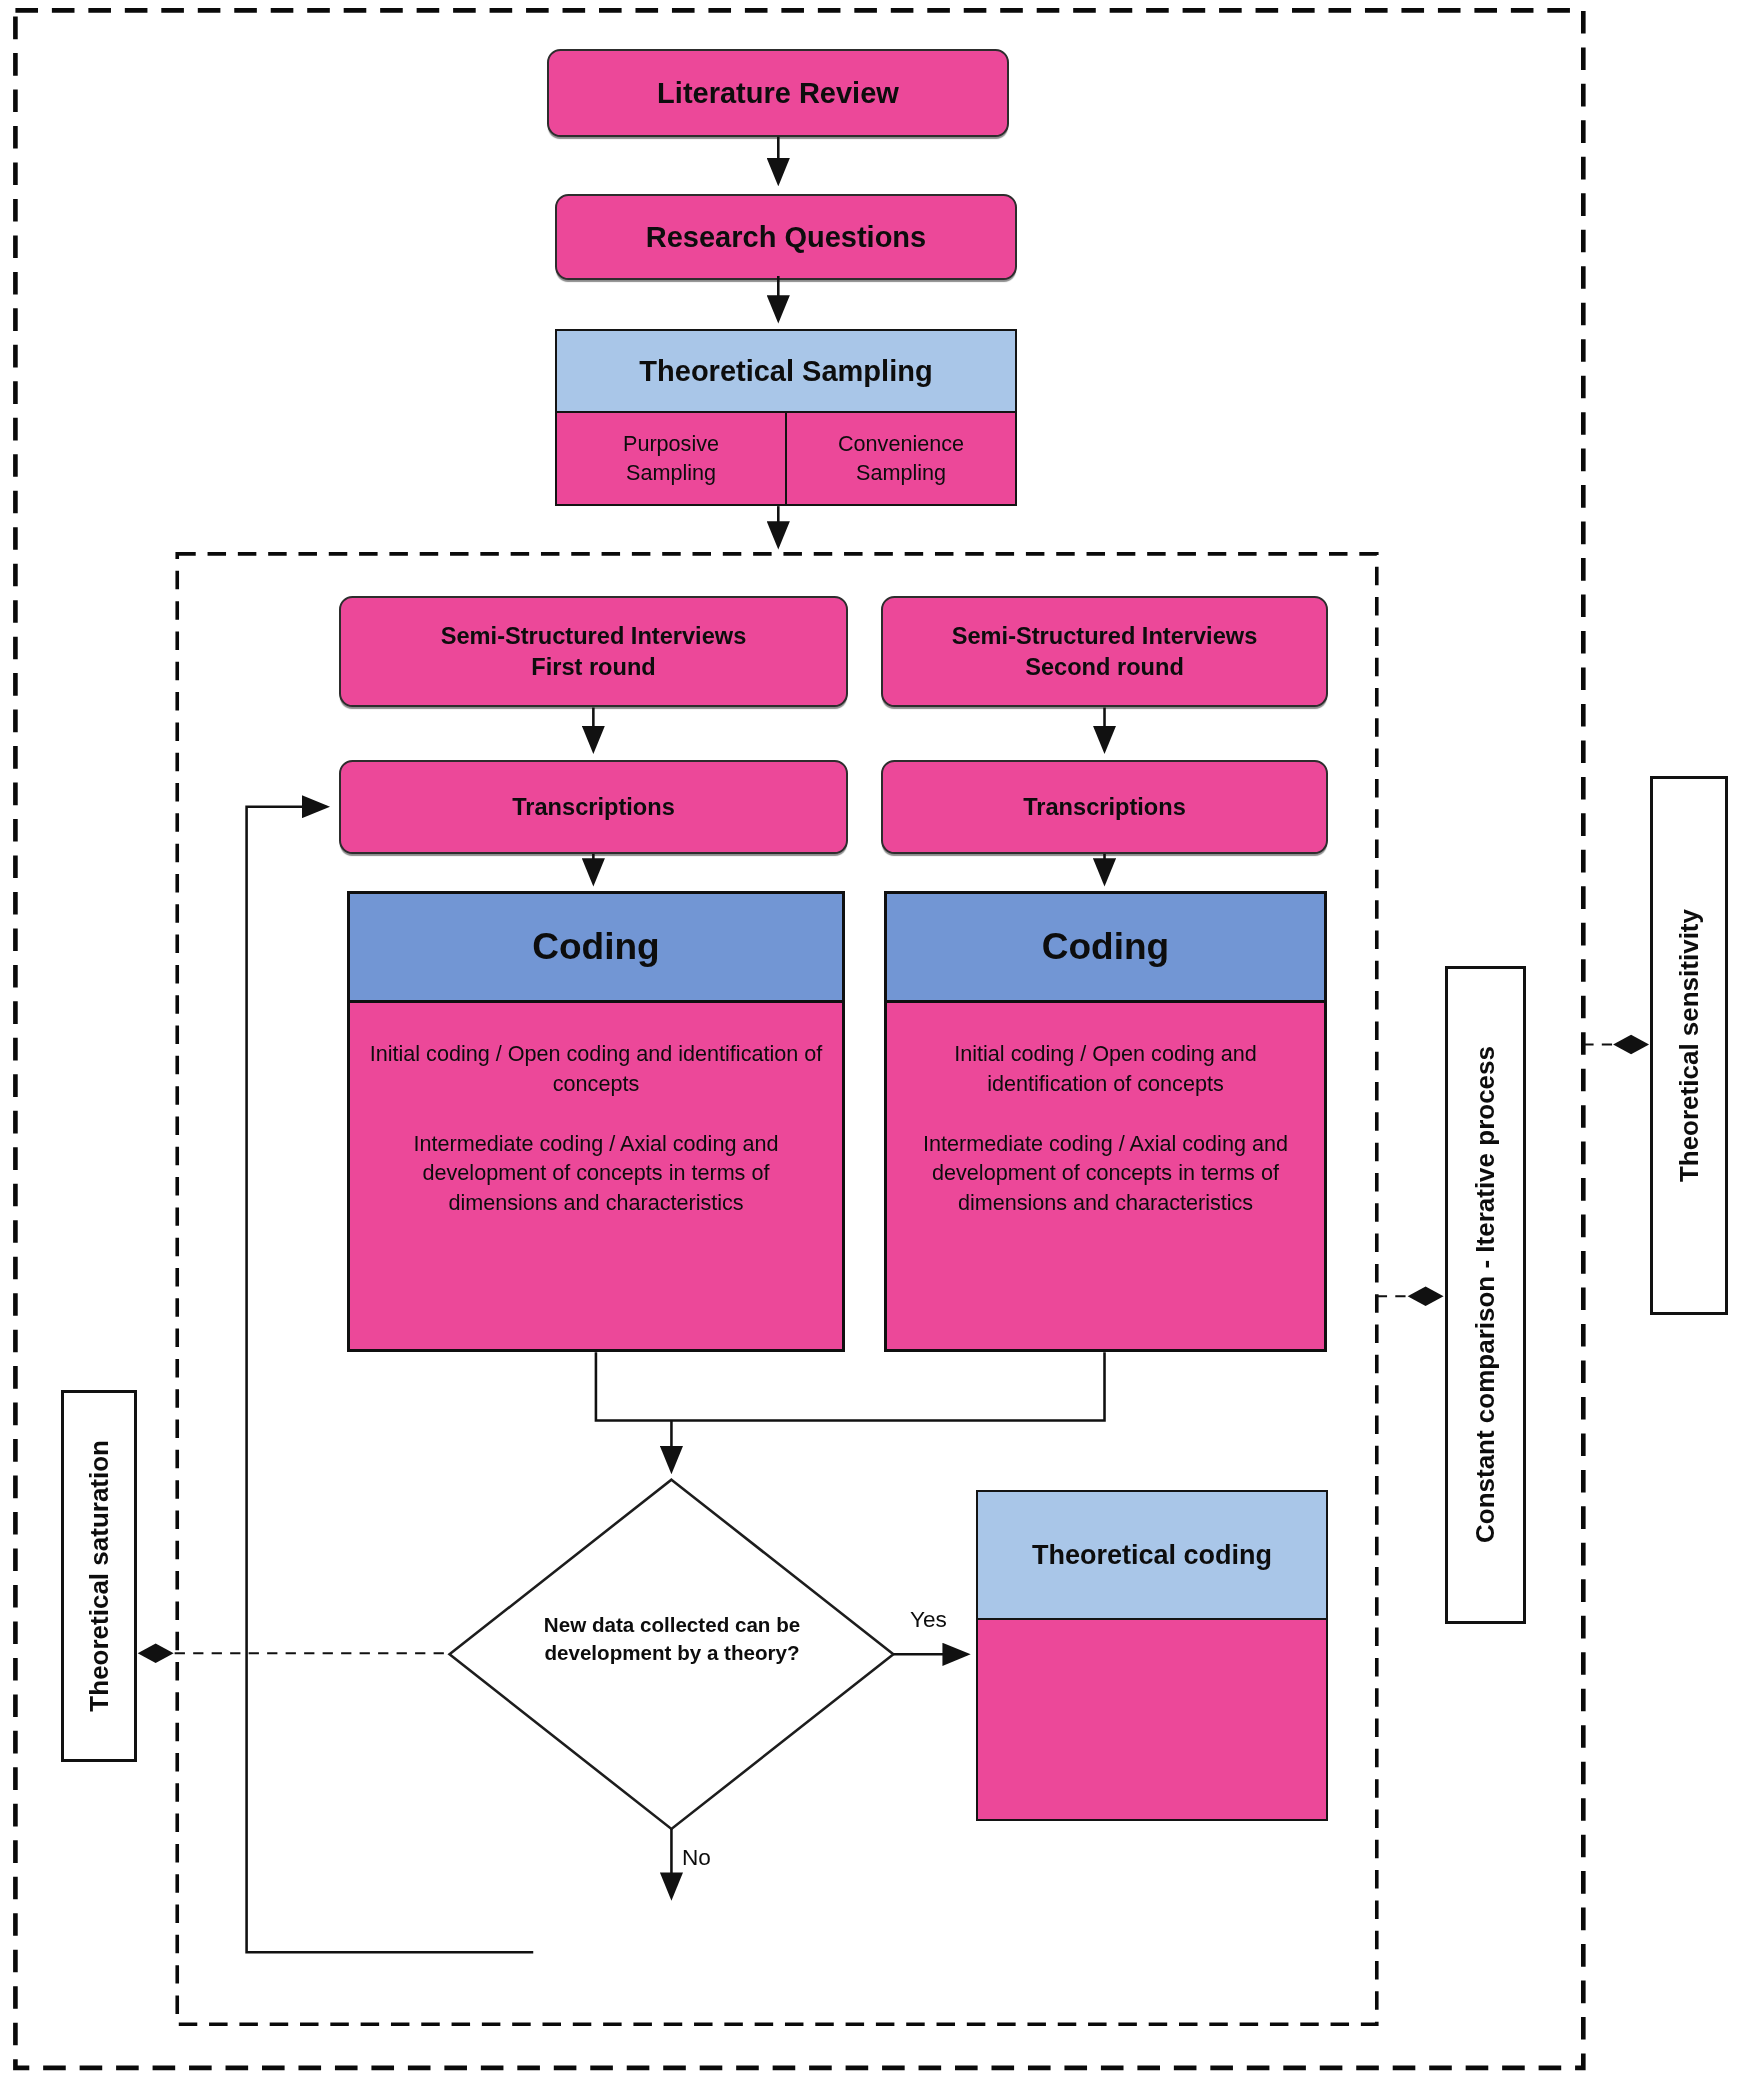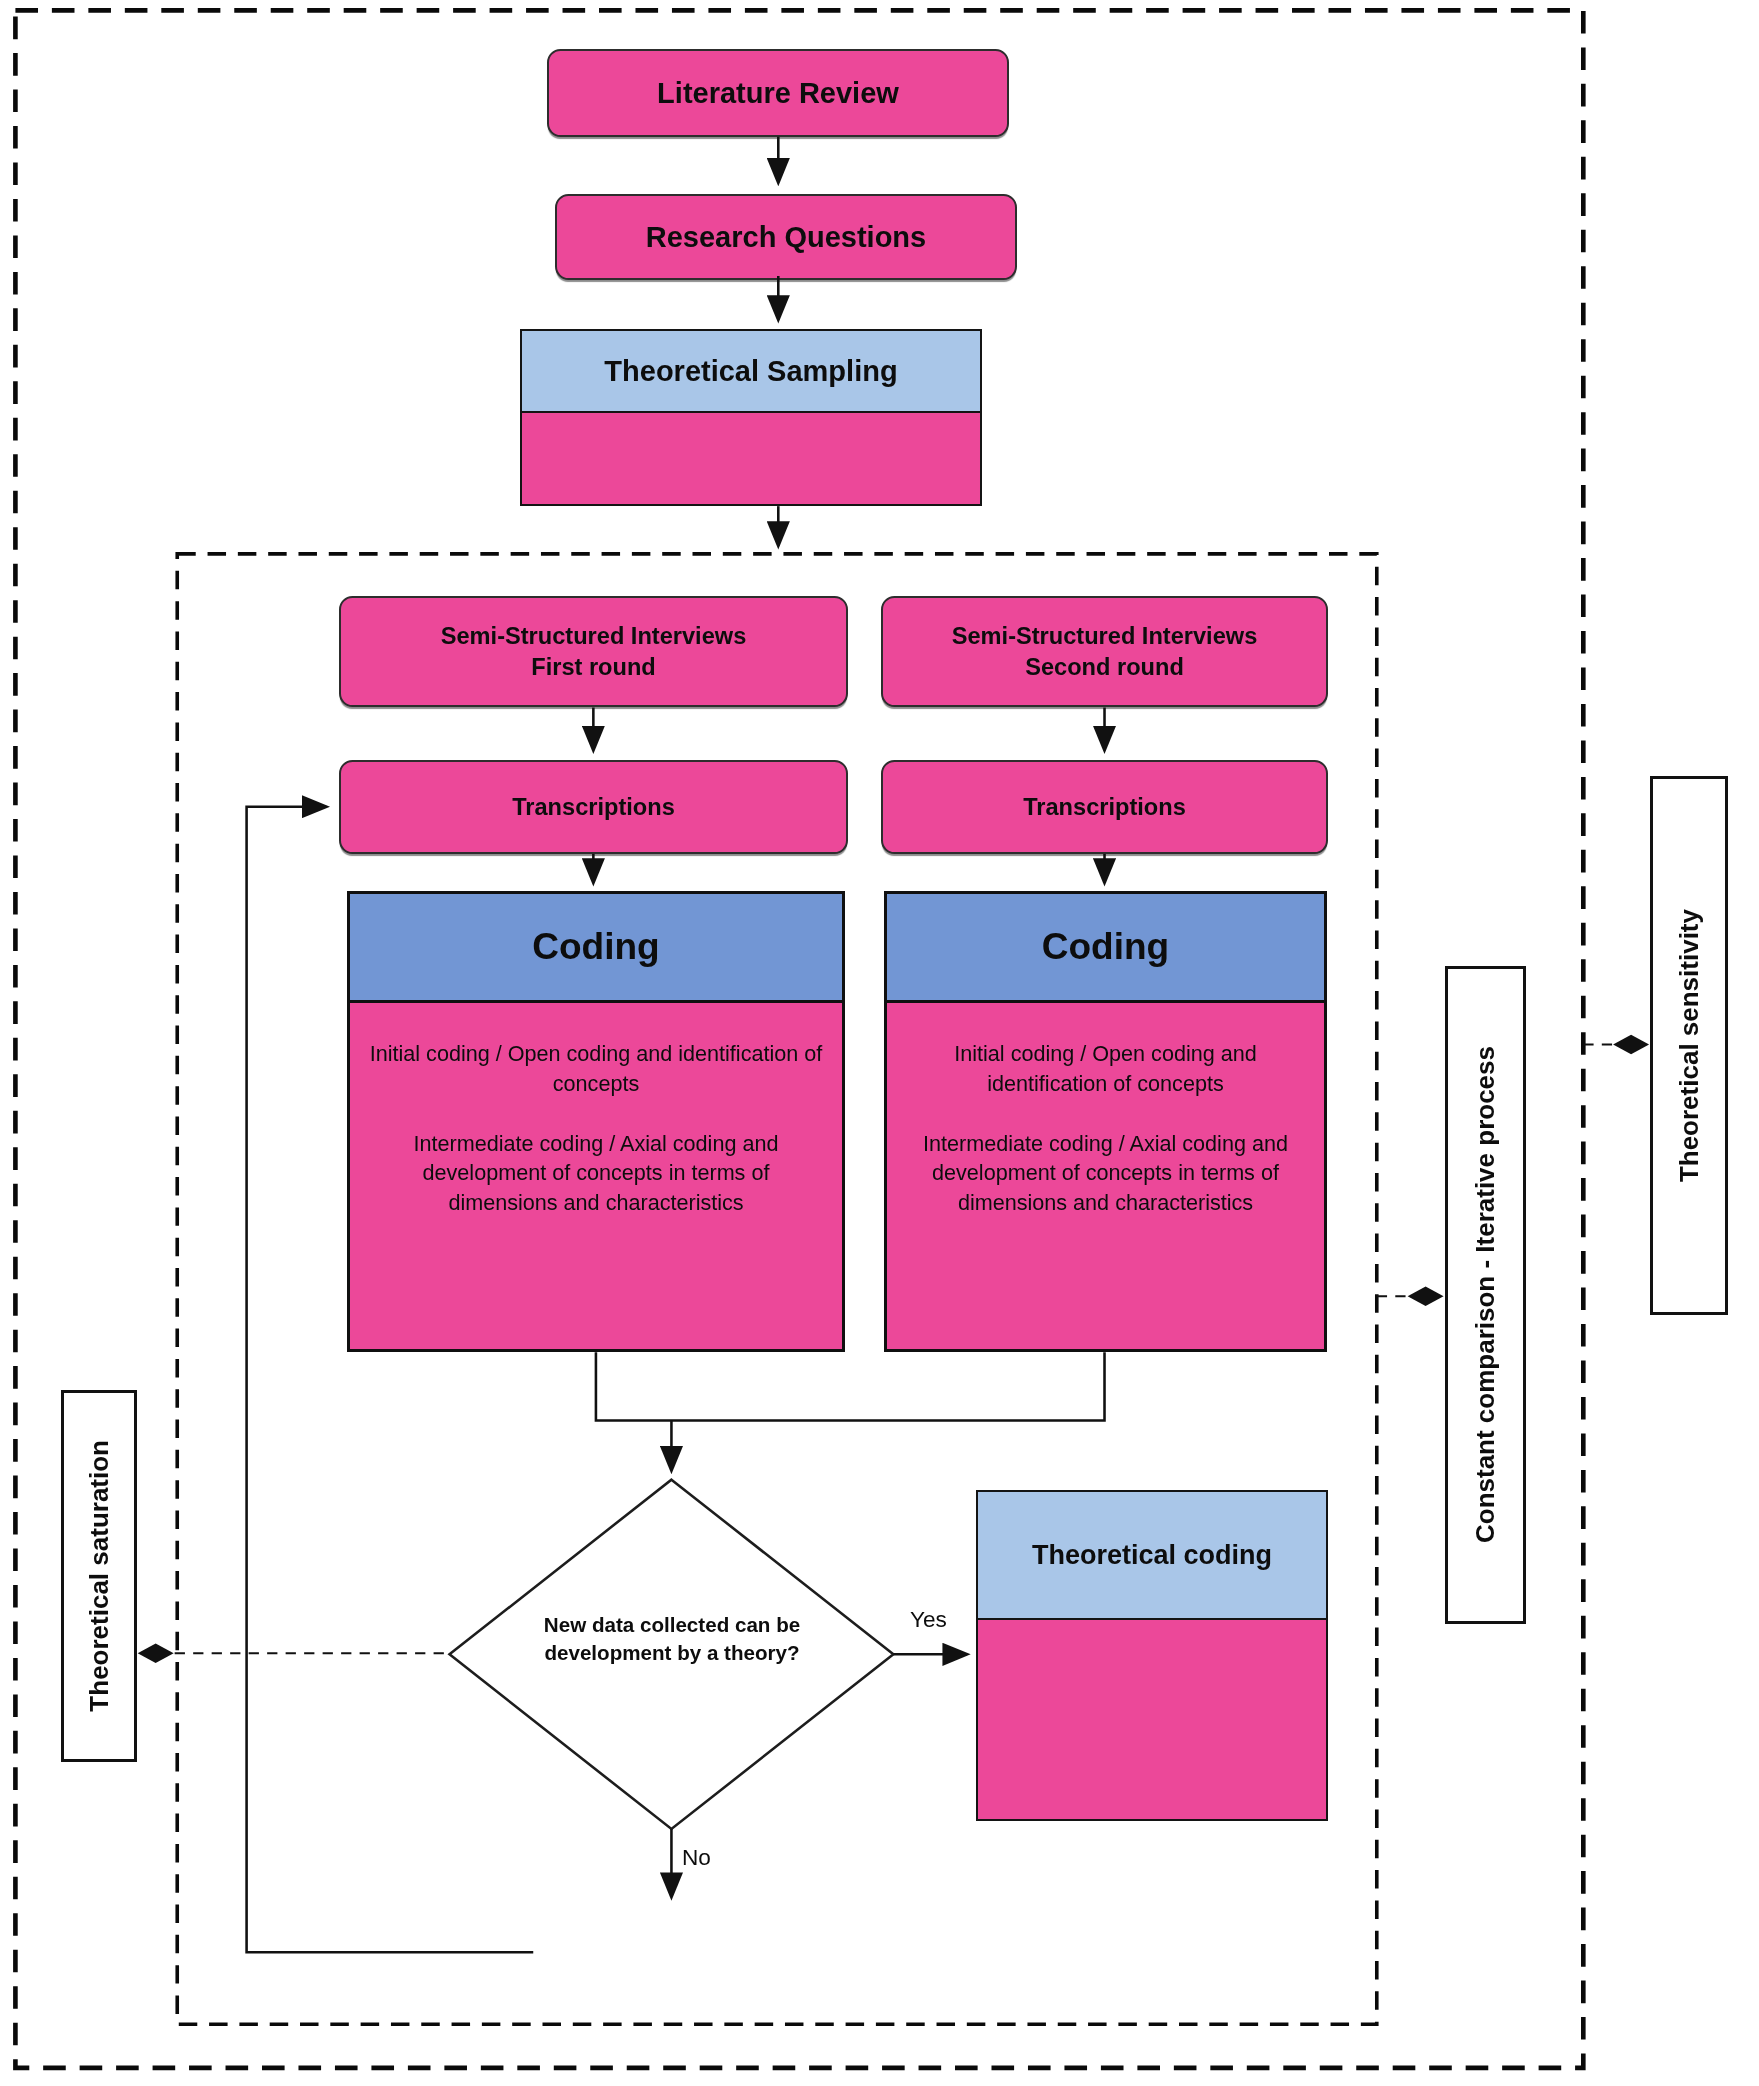--- a/index.html
+++ b/index.html
@@ -76,23 +76,31 @@
   </svg>
 
   <div class="node rounded title-lg" style="left:547px;top:49px;width:462px;height:88px;">
     <span>Literature Review</span>
   </div>
 
   <div class="node rounded title-lg" style="left:555px;top:194px;width:462px;height:86px;">
     <span>Research Questions</span>
   </div>
 
-  <div class="node square table-box" style="left:520px;top:329px;width:462px;height:177px;">
+  <div class="node square table-box" style="left:555px;top:329px;width:462px;height:177px;">
     <div class="tbl-header title-lg" style="height: 82px; background-color: rgb(169, 198, 232);">
       <span>Theoretical Sampling</span>
+    </div>
+    <div class="tbl-body">
+      <div class="tbl-cell">
+        <span>Purposive Sampling</span>
+      </div>
+      <div class="tbl-cell">
+        <span>Convenience Sampling</span>
+      </div>
     </div>
   </div>
 
   <div class="node rounded title-md" style="left:339px;top:596px;width:509px;height:111px;">
     <div>Semi-Structured Interviews</div>
     <div>First round</div>
   </div>
 
   <div class="node rounded title-md" style="left:339px;top:760px;width:509px;height:94px;">
     <span>Transcriptions</span>

